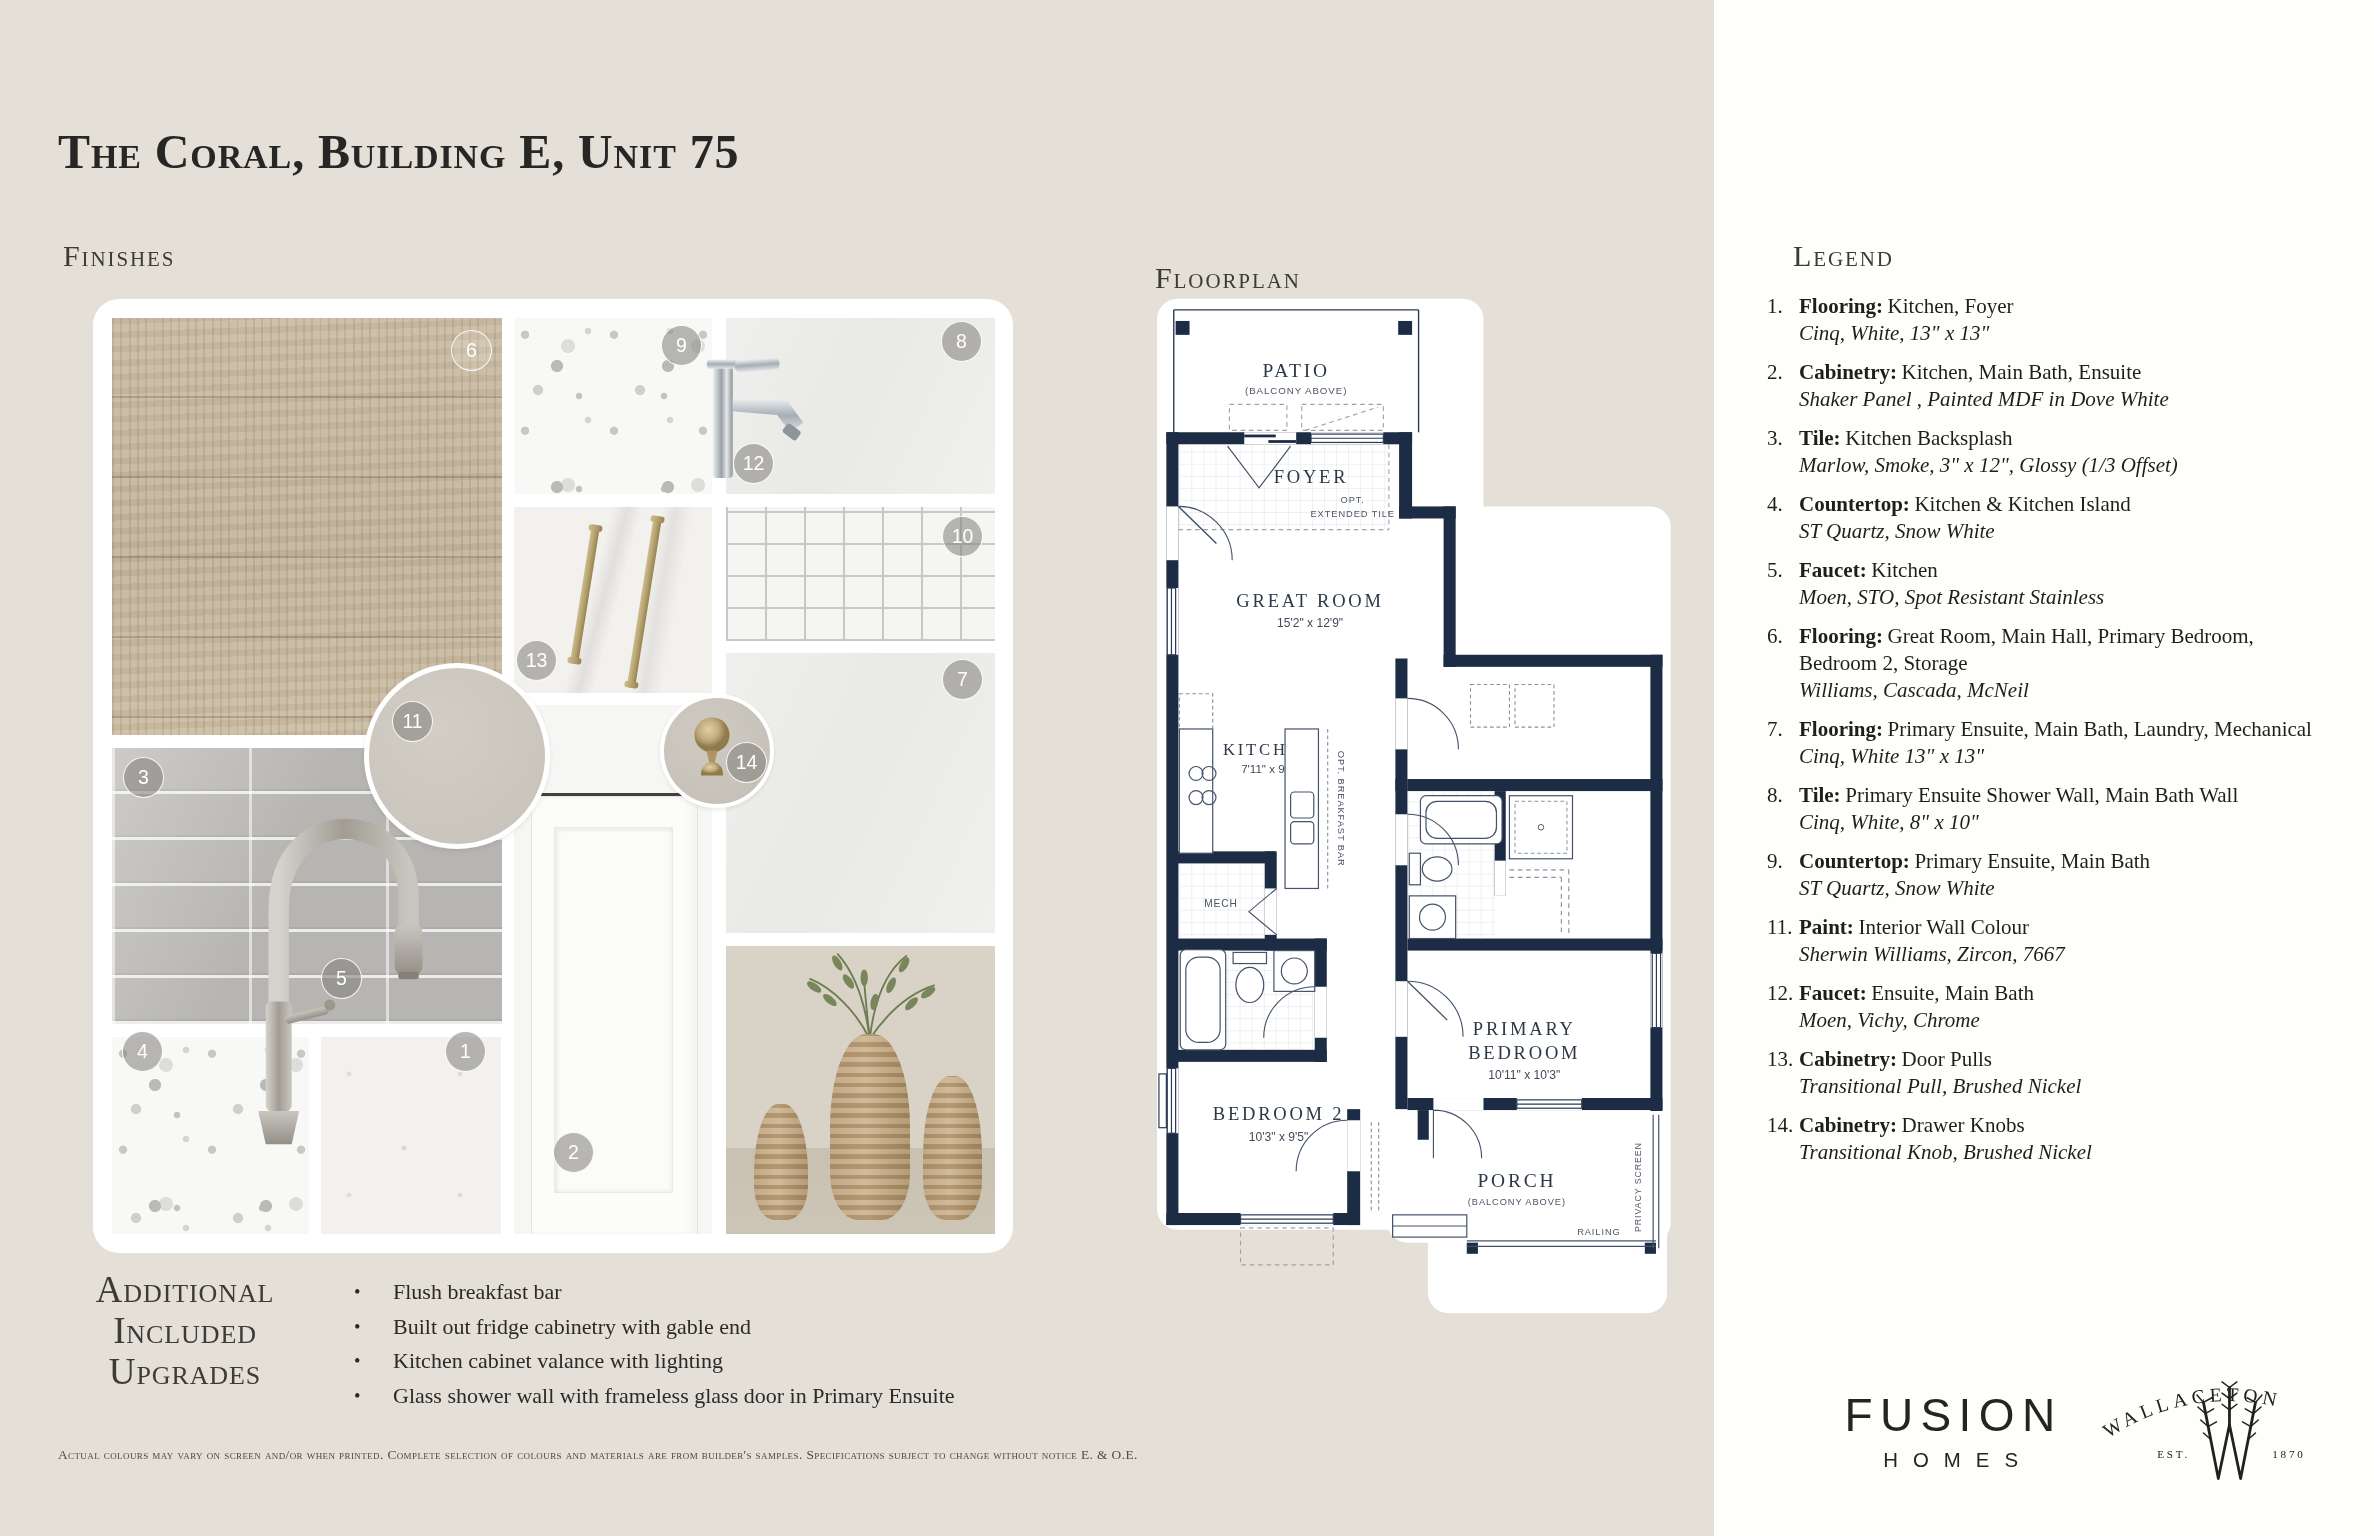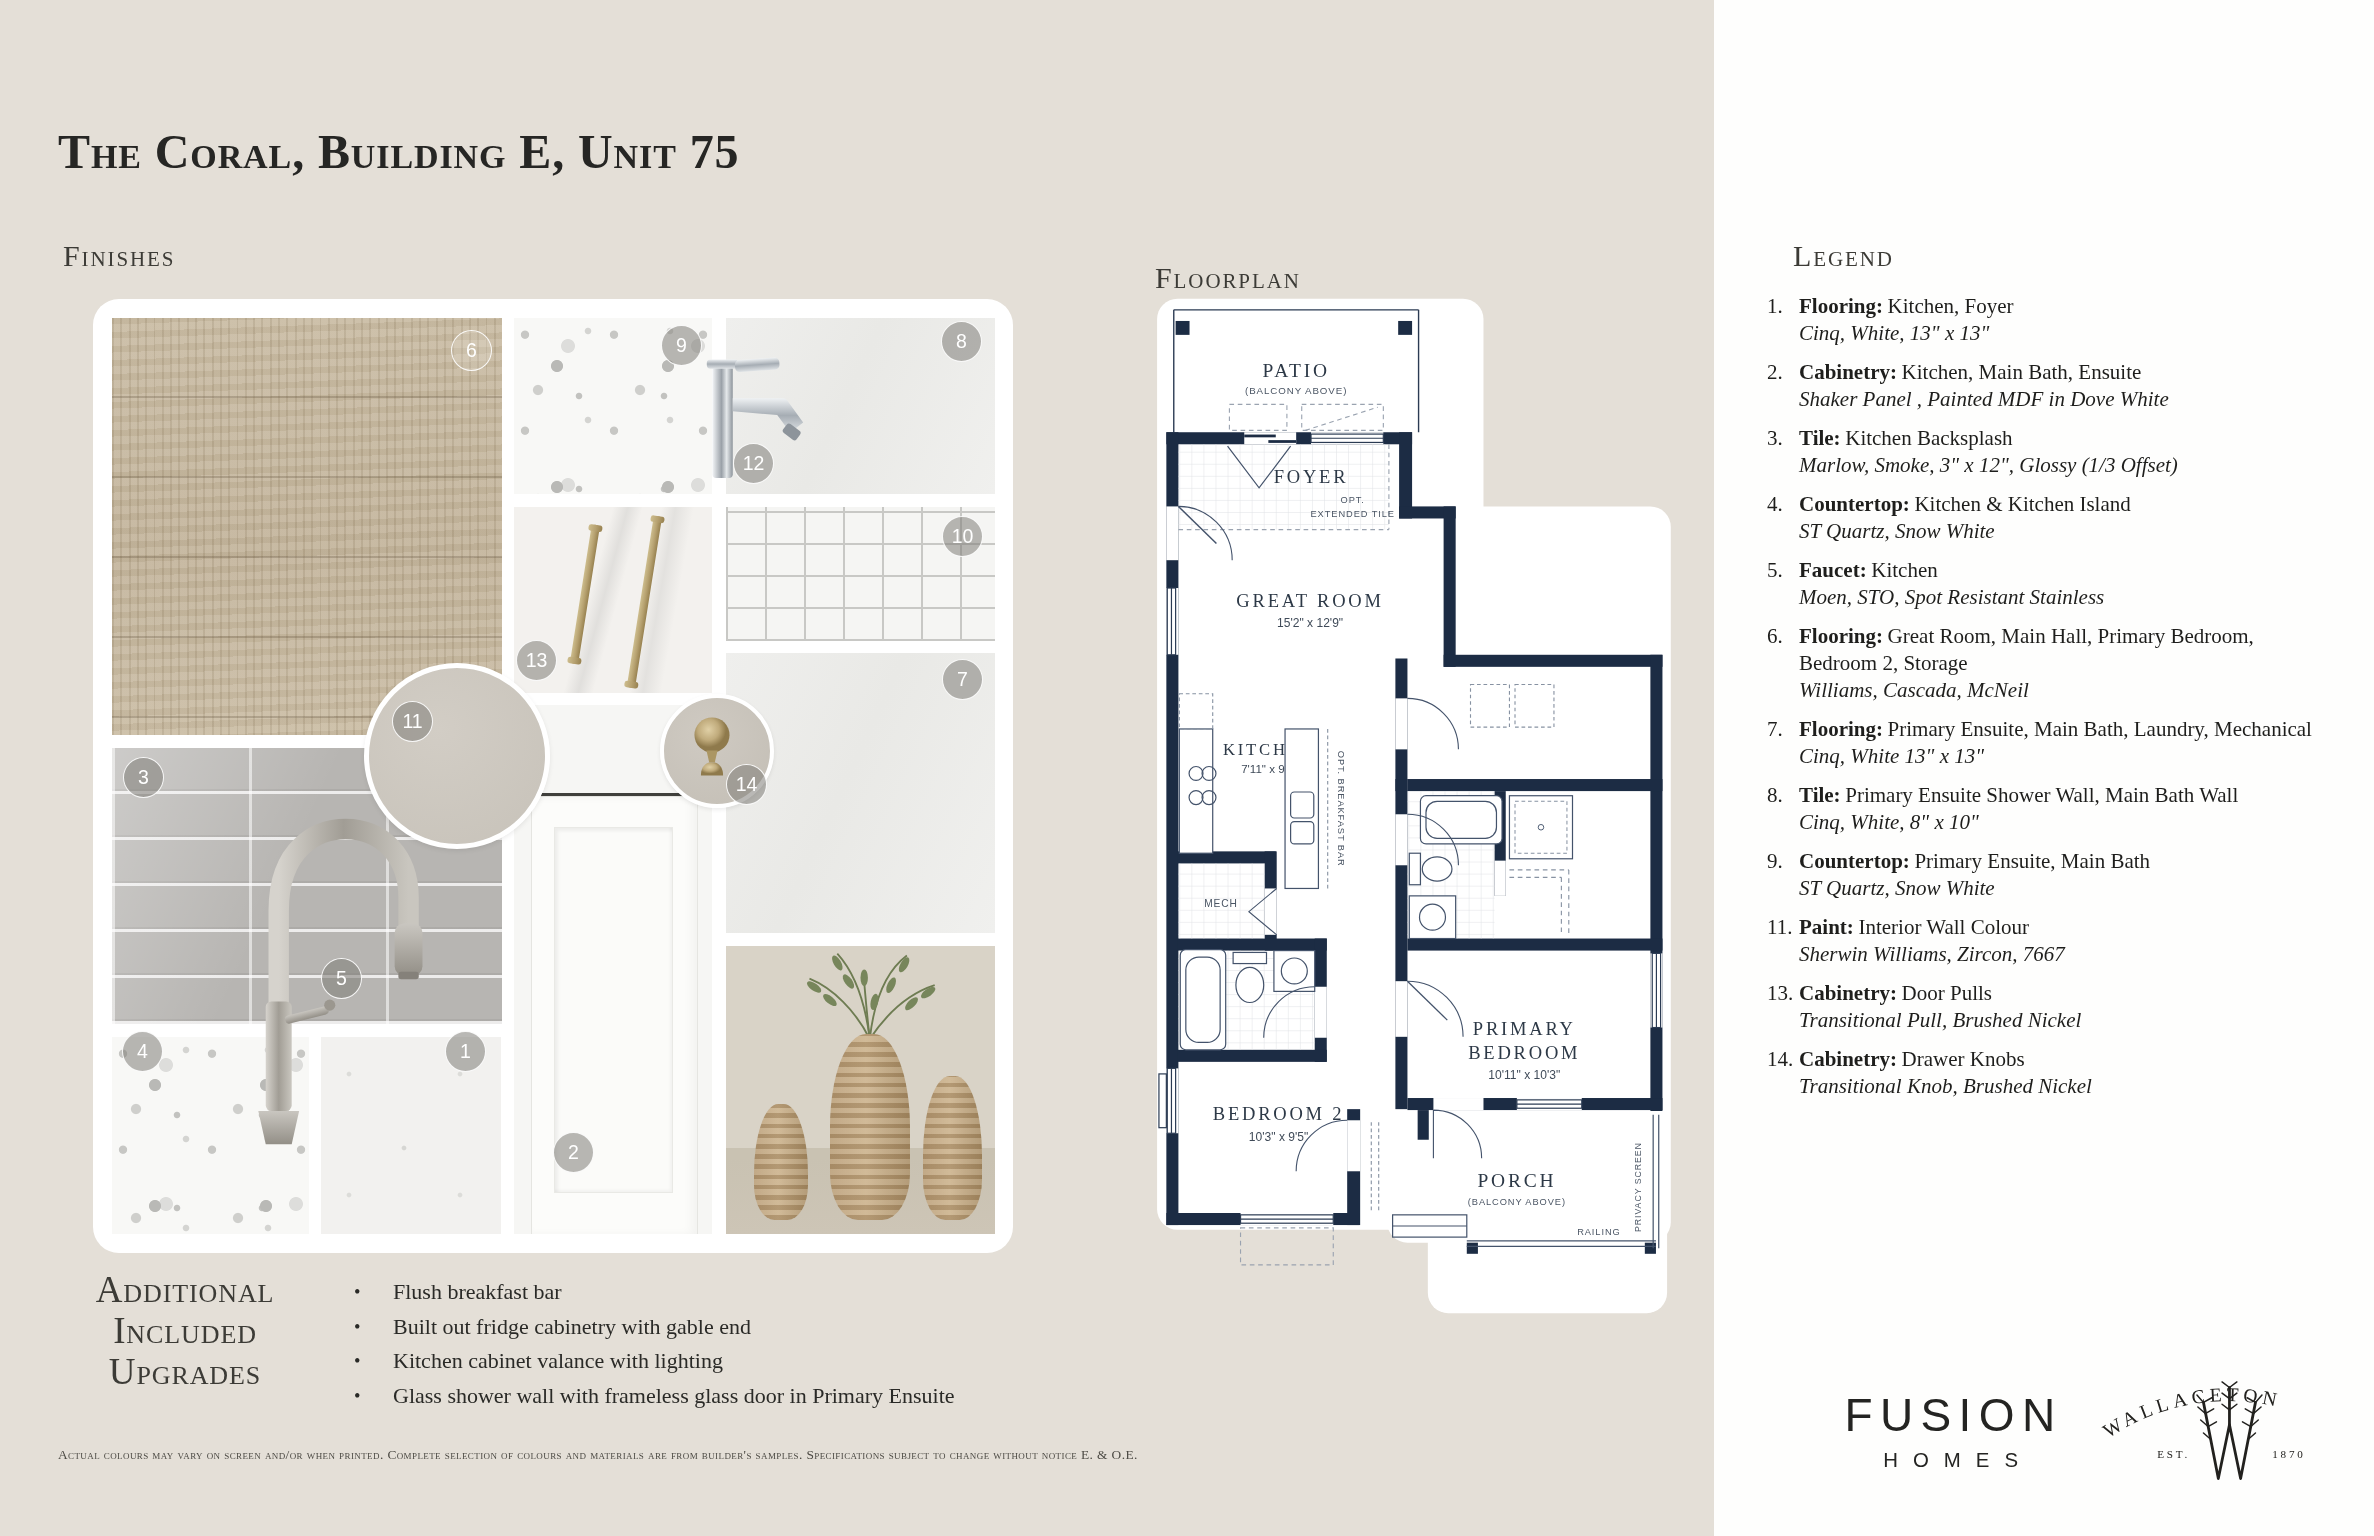--- a/index.html
+++ b/index.html
@@ -284,21 +284,21 @@
   </div>
 <div class="chip" style="left:122px;top:1031px;">
     <span>4</span>
   </div>
 <div class="chip" style="left:445px;top:1031px;">
     <span>1</span>
   </div>
 <div class="chip" style="left:553px;top:1132px;">
     <span>2</span>
   </div>
-<div class="chip" style="left:726px;top:764px;">
+<div class="chip" style="left:726px;top:742px;">
     <span>14</span>
   </div>
 
 <svg class="abs" style="left:1155px;top:295px;" width="529" height="1020" viewBox="0 0 570 1100">
   <defs>
     <pattern id="tg" width="13" height="13" patternUnits="userSpaceOnUse">
       <path d="M13 0H0V13" fill="none" stroke="#dde0e4" stroke-width="1"></path>
     </pattern>
   </defs>
 
@@ -524,20 +524,24 @@
     </div>
   <div class="lg-item">
       <span class="lg-num">9.</span>
       <div class="lg-body"><span class="lg-label">Countertop:</span><span class="lg-text">Primary Ensuite, Main Bath</span><div class="lg-italic">ST Quartz, Snow White</div></div>
     </div>
   <div class="lg-item">
       <span class="lg-num">11.</span>
       <div class="lg-body"><span class="lg-label">Paint:</span><span class="lg-text">Interior Wall Colour</span><div class="lg-italic">Sherwin Williams, Zircon, 7667</div></div>
     </div>
   <div class="lg-item">
+      <span class="lg-num">12.</span>
+      <div class="lg-body"><span class="lg-label">Faucet:</span><span class="lg-text">Ensuite, Main Bath</span><div class="lg-italic">Moen, Vichy, Chrome</div></div>
+    </div>
+  <div class="lg-item">
       <span class="lg-num">13.</span>
       <div class="lg-body"><span class="lg-label">Cabinetry:</span><span class="lg-text">Door Pulls</span><div class="lg-italic">Transitional Pull, Brushed Nickel</div></div>
     </div>
   <div class="lg-item">
       <span class="lg-num">14.</span>
       <div class="lg-body"><span class="lg-label">Cabinetry:</span><span class="lg-text">Drawer Knobs</span><div class="lg-italic">Transitional Knob, Brushed Nickel</div></div>
     </div>
 </div>
 
 <div class="abs upg-title">

